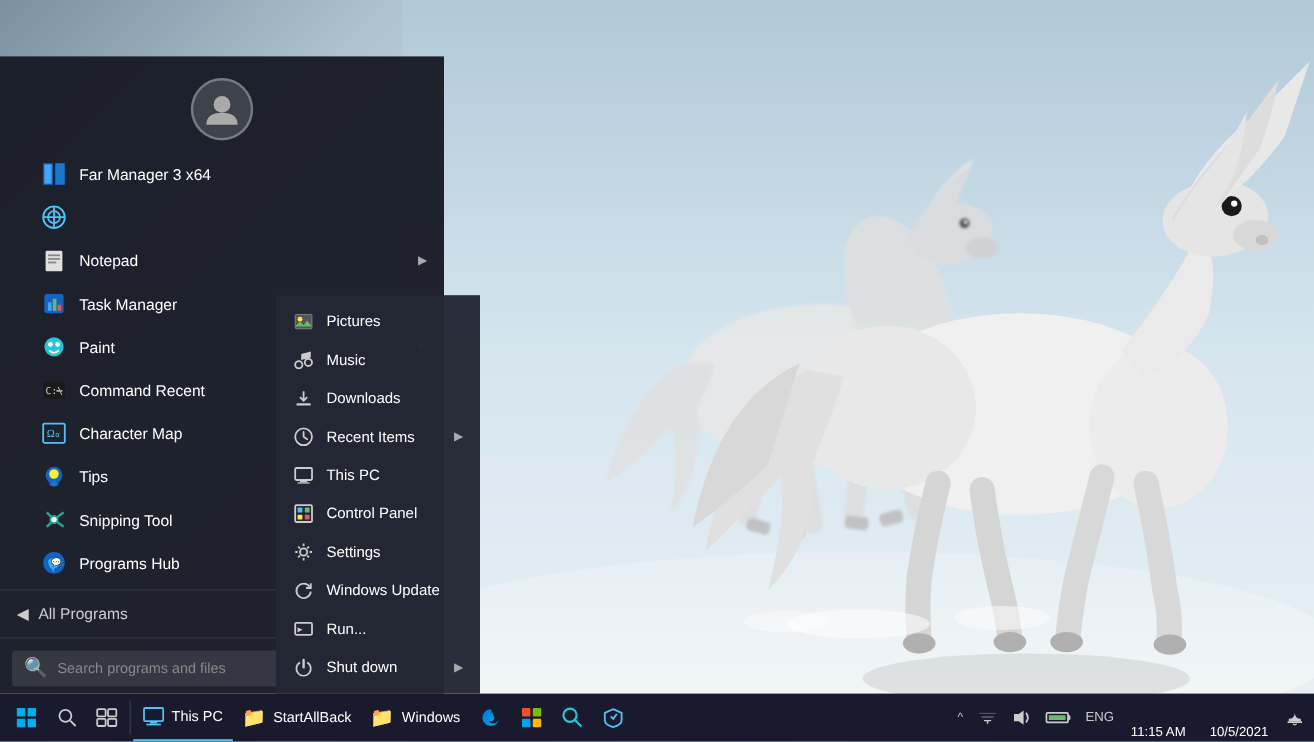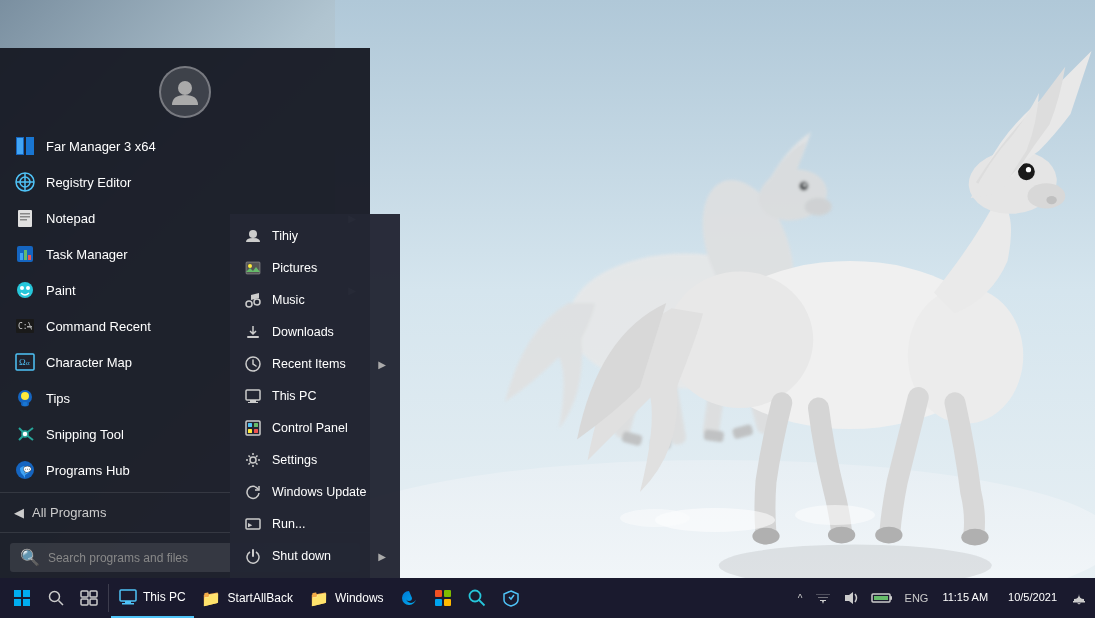--- a/index.html
+++ b/index.html
@@ -73,20 +73,21 @@
       cursor: pointer;
       height: 40px;
     }
 
     .clock-area {
       text-align: right;
       line-height: 1.4;
       font-size: 11px;
       padding: 0 6px;
       cursor: pointer;
+      align-items: flex-end;
     }
 
     
     #start-menu {
       position: absolute;
       bottom: 40px;
       left: 0;
       width: 370px;
       background: rgba(25, 28, 38, 0.97);
       color: #fff;
@@ -116,20 +117,21 @@
 
     
     .start-item {
       display: flex;
       align-items: center;
       padding: 7px 14px;
       cursor: pointer;
       font-size: 13px;
       gap: 10px;
       position: relative;
+      margin-left: 20px;
     }
 
     .start-item-icon {
       width: 22px;
       height: 22px;
       display: flex;
       align-items: center;
       justify-content: center;
       font-size: 16px;
       flex-shrink: 0;
@@ -365,21 +367,20 @@
 
     <div class="start-item">
       <div class="start-item-icon icon-blue">
         <svg width="20" height="20" viewBox="0 0 20 20">
           <circle cx="10" cy="10" r="9" fill="none" stroke="#4fc3f7" stroke-width="1.5"></circle>
           <circle cx="10" cy="10" r="5" fill="none" stroke="#4fc3f7" stroke-width="1.5"></circle>
           <line x1="1" y1="10" x2="19" y2="10" stroke="#4fc3f7" stroke-width="1.5"></line>
           <line x1="10" y1="1" x2="10" y2="19" stroke="#4fc3f7" stroke-width="1.5"></line>
         </svg>
       </div>
-      <span class="start-item-label">Registry Editor</span>
     </div>
 
     <div class="start-item">
       <div class="start-item-icon">
         <svg width="20" height="20" viewBox="0 0 20 20">
           <rect x="3" y="2" width="14" height="17" rx="1" fill="#e0e0e0"></rect>
           <rect x="5" y="5" width="10" height="1.5" fill="#888"></rect>
           <rect x="5" y="8" width="10" height="1.5" fill="#888"></rect>
           <rect x="5" y="11" width="7" height="1.5" fill="#888"></rect>
         </svg>
@@ -484,29 +485,20 @@
 
   <div id="start-search">
     <span>🔍</span>
     <input type="text" placeholder="Search programs and files" style="">
   </div>
 
 </div>
 
 <div id="start-right">
 
-  <div class="right-item">
-    <div class="right-item-icon">
-      <svg width="16" height="16" viewBox="0 0 16 16">
-        <circle cx="8" cy="6" r="4" fill="#ccc"></circle>
-        <path d="M1 14 Q1 10 8 10 Q15 10 15 14Z" fill="#ccc"></path>
-      </svg>
-    </div>
-    <span>Tihiy</span>
-  </div>
 
 
   <div class="right-item">
     <div class="right-item-icon">
       <svg width="16" height="16" viewBox="0 0 16 16">
         <rect x="1" y="2" width="14" height="12" rx="1" fill="#555" stroke="#aaa" stroke-width="0.5"></rect>
         <circle cx="5" cy="6" r="2" fill="#ffeb3b"></circle>
         <path d="M1 12 L5 8 L8 11 L11 7 L15 12Z" fill="#66bb6a"></path>
       </svg>
     </div>

